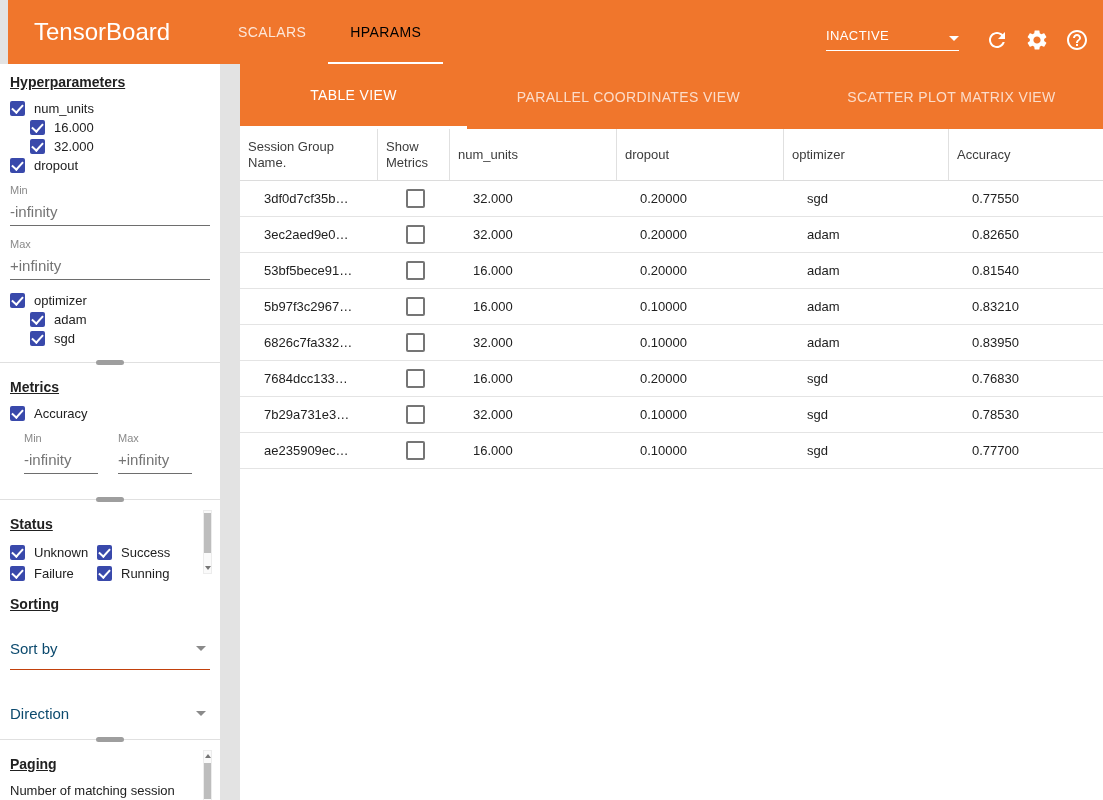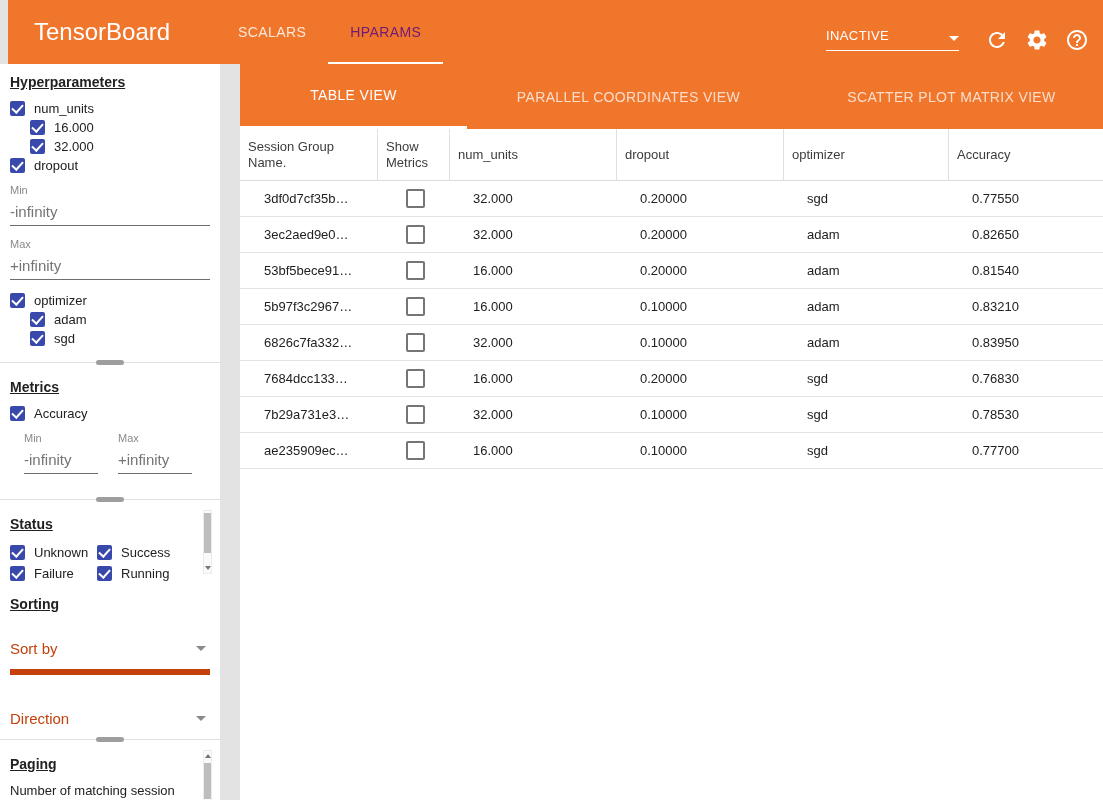--- a/index.html
+++ b/index.html
@@ -7,21 +7,21 @@
     width:1103px;height:800px;overflow:hidden;position:relative;
     font-family:"Liberation Sans",sans-serif;background:#e3e3e3;
   }
   
   .appbar{position:absolute;top:0;left:8px;width:1103px;height:64px;background:#f0762c;
           display:flex;align-items:center;color:#fff;z-index:5;}
   .logo{font-size:24px;font-weight:400;margin-left:26px;white-space:nowrap;}
   .nav-tabs{display:flex;height:64px;margin-left:46px;align-items:flex-end;}
   .nav-tab{padding:0 22px;line-height:64px;font-size:14px;letter-spacing:.4px;
            color:rgba(255,255,255,.82);cursor:pointer;}
-  .nav-tab.active{color:#701a75;box-shadow:inset 0 -2px 0 #fff;}
+  .nav-tab.active{color:#000000;box-shadow:inset 0 -2px 0 #fff;}
   .appbar-right{margin-left:auto;display:flex;align-items:flex-start;margin-right:22px;margin-top:16px;}
   .reload-select{width:133px;display:flex;align-items:flex-end;justify-content:space-between;
            border-bottom:1px solid #fff;padding-bottom:7px;font-size:13px;letter-spacing:.4px;
            margin-right:10px;cursor:pointer;}
   .caret-white{width:0;height:0;border-left:5px solid transparent;border-right:5px solid transparent;
            border-top:5px solid #fff;margin-bottom:2px;}
   .icon-btn{width:24px;height:24px;margin-left:16px;cursor:pointer;}
   .icon-btn svg{width:24px;height:24px;fill:#fff;display:block;}
 
   
@@ -44,22 +44,22 @@
       border:solid #fff;border-width:0 2px 2px 0;transform:rotate(42deg);}
   .indent{margin-left:20px;}
   .mfield{margin:10px 0 12px;}
   .flabel{font-size:11px;color:#8a8a8a;margin-bottom:7px;}
   .finput{display:block;width:100%;border:none;border-bottom:1px solid #6e6e6e;background:transparent;
       font-size:15px;color:#757575;padding:0 0 5px;font-family:inherit;outline:none;box-sizing:border-box;}
   .minmax{display:flex;gap:20px;padding-left:14px;margin-top:10px;}
   .minmax .mfield{width:74px;margin:0;}
   .status-grid{display:grid;grid-template-columns:87px auto;width:178px;}
   .sorting-h{margin-top:12px;}
-  .sortsel{position:relative;border-bottom:6px solid #c2410c;margin-top:28px;
-      padding:0 0 12px;font-size:15px;color:#c2410c;cursor:pointer;}
+  .sortsel{position:relative;border-bottom:1px solid #c2410c;margin-top:28px;
+      padding:0 0 12px;font-size:15px;color:#0c4a6e;cursor:pointer;}
   .sortsel + .sortsel{margin-top:35px;}
   .caret-gray{position:absolute;right:4px;top:6px;width:0;height:0;
       border-left:5px solid transparent;border-right:5px solid transparent;border-top:5px solid #8a8a8a;}
   .paging-note{font-size:13px;color:#212121;line-height:18px;width:180px;margin-top:4px;}
   .scrollbar{position:absolute;width:9px;background:#fafafa;border:1px solid #ececec;box-sizing:border-box;}
   .sb-status{right:8px;top:4px;height:64px;}
   .sb-paging{right:8px;top:4px;height:52px;}
   .sb-thumb{position:absolute;left:0;width:100%;background:#bdbdbd;}
   .sb-btn{position:absolute;left:0;width:100%;height:10px;display:flex;align-items:center;justify-content:center;cursor:pointer;}
   .tri-down{width:0;height:0;border-left:3.5px solid transparent;border-right:3.5px solid transparent;border-top:4.5px solid #757575;}

